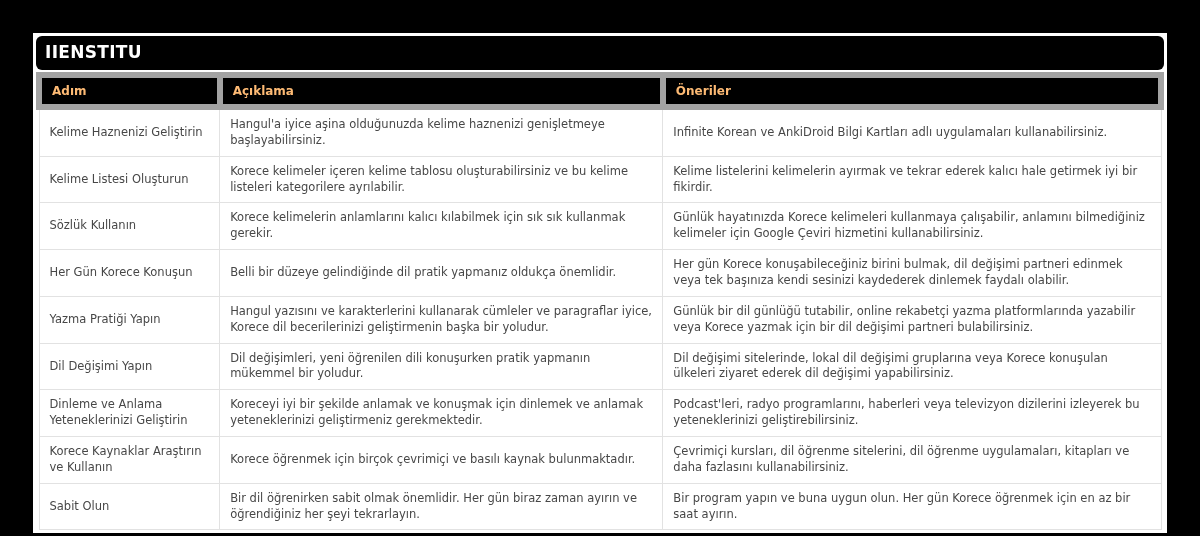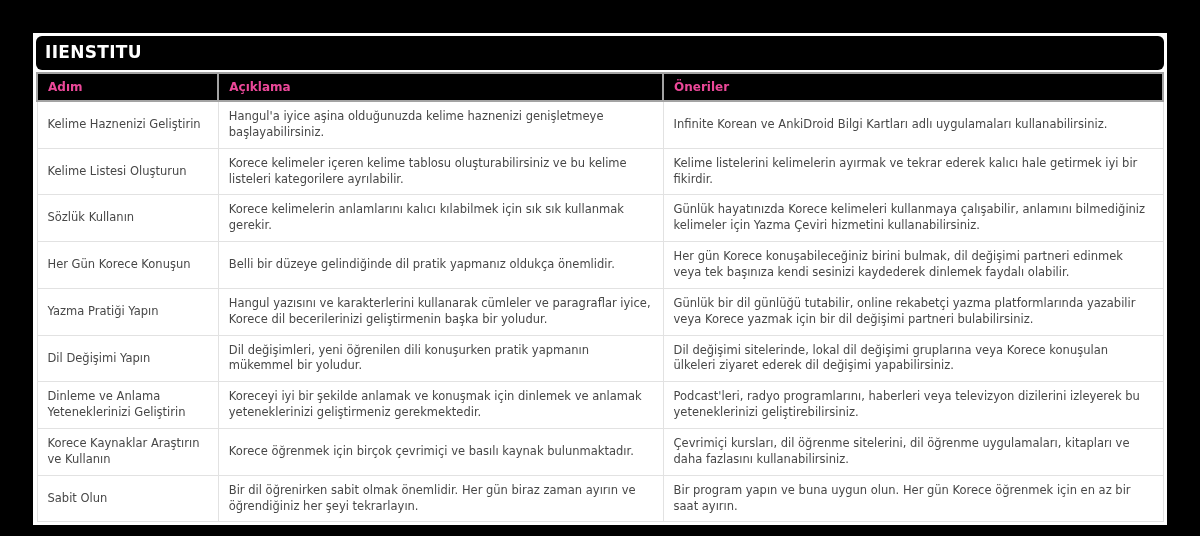--- a/index.html
+++ b/index.html
@@ -29,26 +29,26 @@
   table {
     width: 100%;
     border-collapse: collapse;
     table-layout: fixed;
   }
   col.c-step { width: 16.1%; }
   col.c-desc { width: 39.5%; }
   col.c-sugg { width: 44.4%; }
   th {
     background: #000000;
-    color: #ec4899;
+    color: #fdba74;
     font-size: 12px;
     font-weight: bold;
     text-align: left;
     padding: 6px 10px;
-    border: 2px solid #a3a3a3;
+    border: 6px solid #a3a3a3;
   }
   td {
     font-size: 11.5px;
     color: #474747;
     line-height: 1.38;
     padding: 7px 10px;
     border: 1px solid #e2e2e2;
     vertical-align: middle;
     background: #ffffff;
   }
@@ -79,21 +79,21 @@
         <td>Infinite Korean ve AnkiDroid Bilgi Kartları adlı uygulamaları kullanabilirsiniz.</td>
       </tr>
       <tr>
         <td>Kelime Listesi Oluşturun</td>
         <td>Korece kelimeler içeren kelime tablosu oluşturabilirsiniz ve bu kelime listeleri kategorilere ayrılabilir.</td>
         <td>Kelime listelerini kelimelerin ayırmak ve tekrar ederek kalıcı hale getirmek iyi bir fikirdir.</td>
       </tr>
       <tr>
         <td>Sözlük Kullanın</td>
         <td>Korece kelimelerin anlamlarını kalıcı kılabilmek için sık sık kullanmak gerekir.</td>
-        <td>Günlük hayatınızda Korece kelimeleri kullanmaya çalışabilir, anlamını bilmediğiniz kelimeler için Yazma Çeviri hizmetini kullanabilirsiniz.</td>
+        <td>Günlük hayatınızda Korece kelimeleri kullanmaya çalışabilir, anlamını bilmediğiniz kelimeler için Google Çeviri hizmetini kullanabilirsiniz.</td>
       </tr>
       <tr>
         <td>Her Gün Korece Konuşun</td>
         <td>Belli bir düzeye gelindiğinde dil pratik yapmanız oldukça önemlidir.</td>
         <td>Her gün Korece konuşabileceğiniz birini bulmak, dil değişimi partneri edinmek veya tek başınıza kendi sesinizi kaydederek dinlemek faydalı olabilir.</td>
       </tr>
       <tr>
         <td>Yazma Pratiği Yapın</td>
         <td>Hangul yazısını ve karakterlerini kullanarak cümleler ve paragraflar iyice, Korece dil becerilerinizi geliştirmenin başka bir yoludur.</td>
         <td>Günlük bir dil günlüğü tutabilir, online rekabetçi yazma platformlarında yazabilir veya Korece yazmak için bir dil değişimi partneri bulabilirsiniz.</td>

